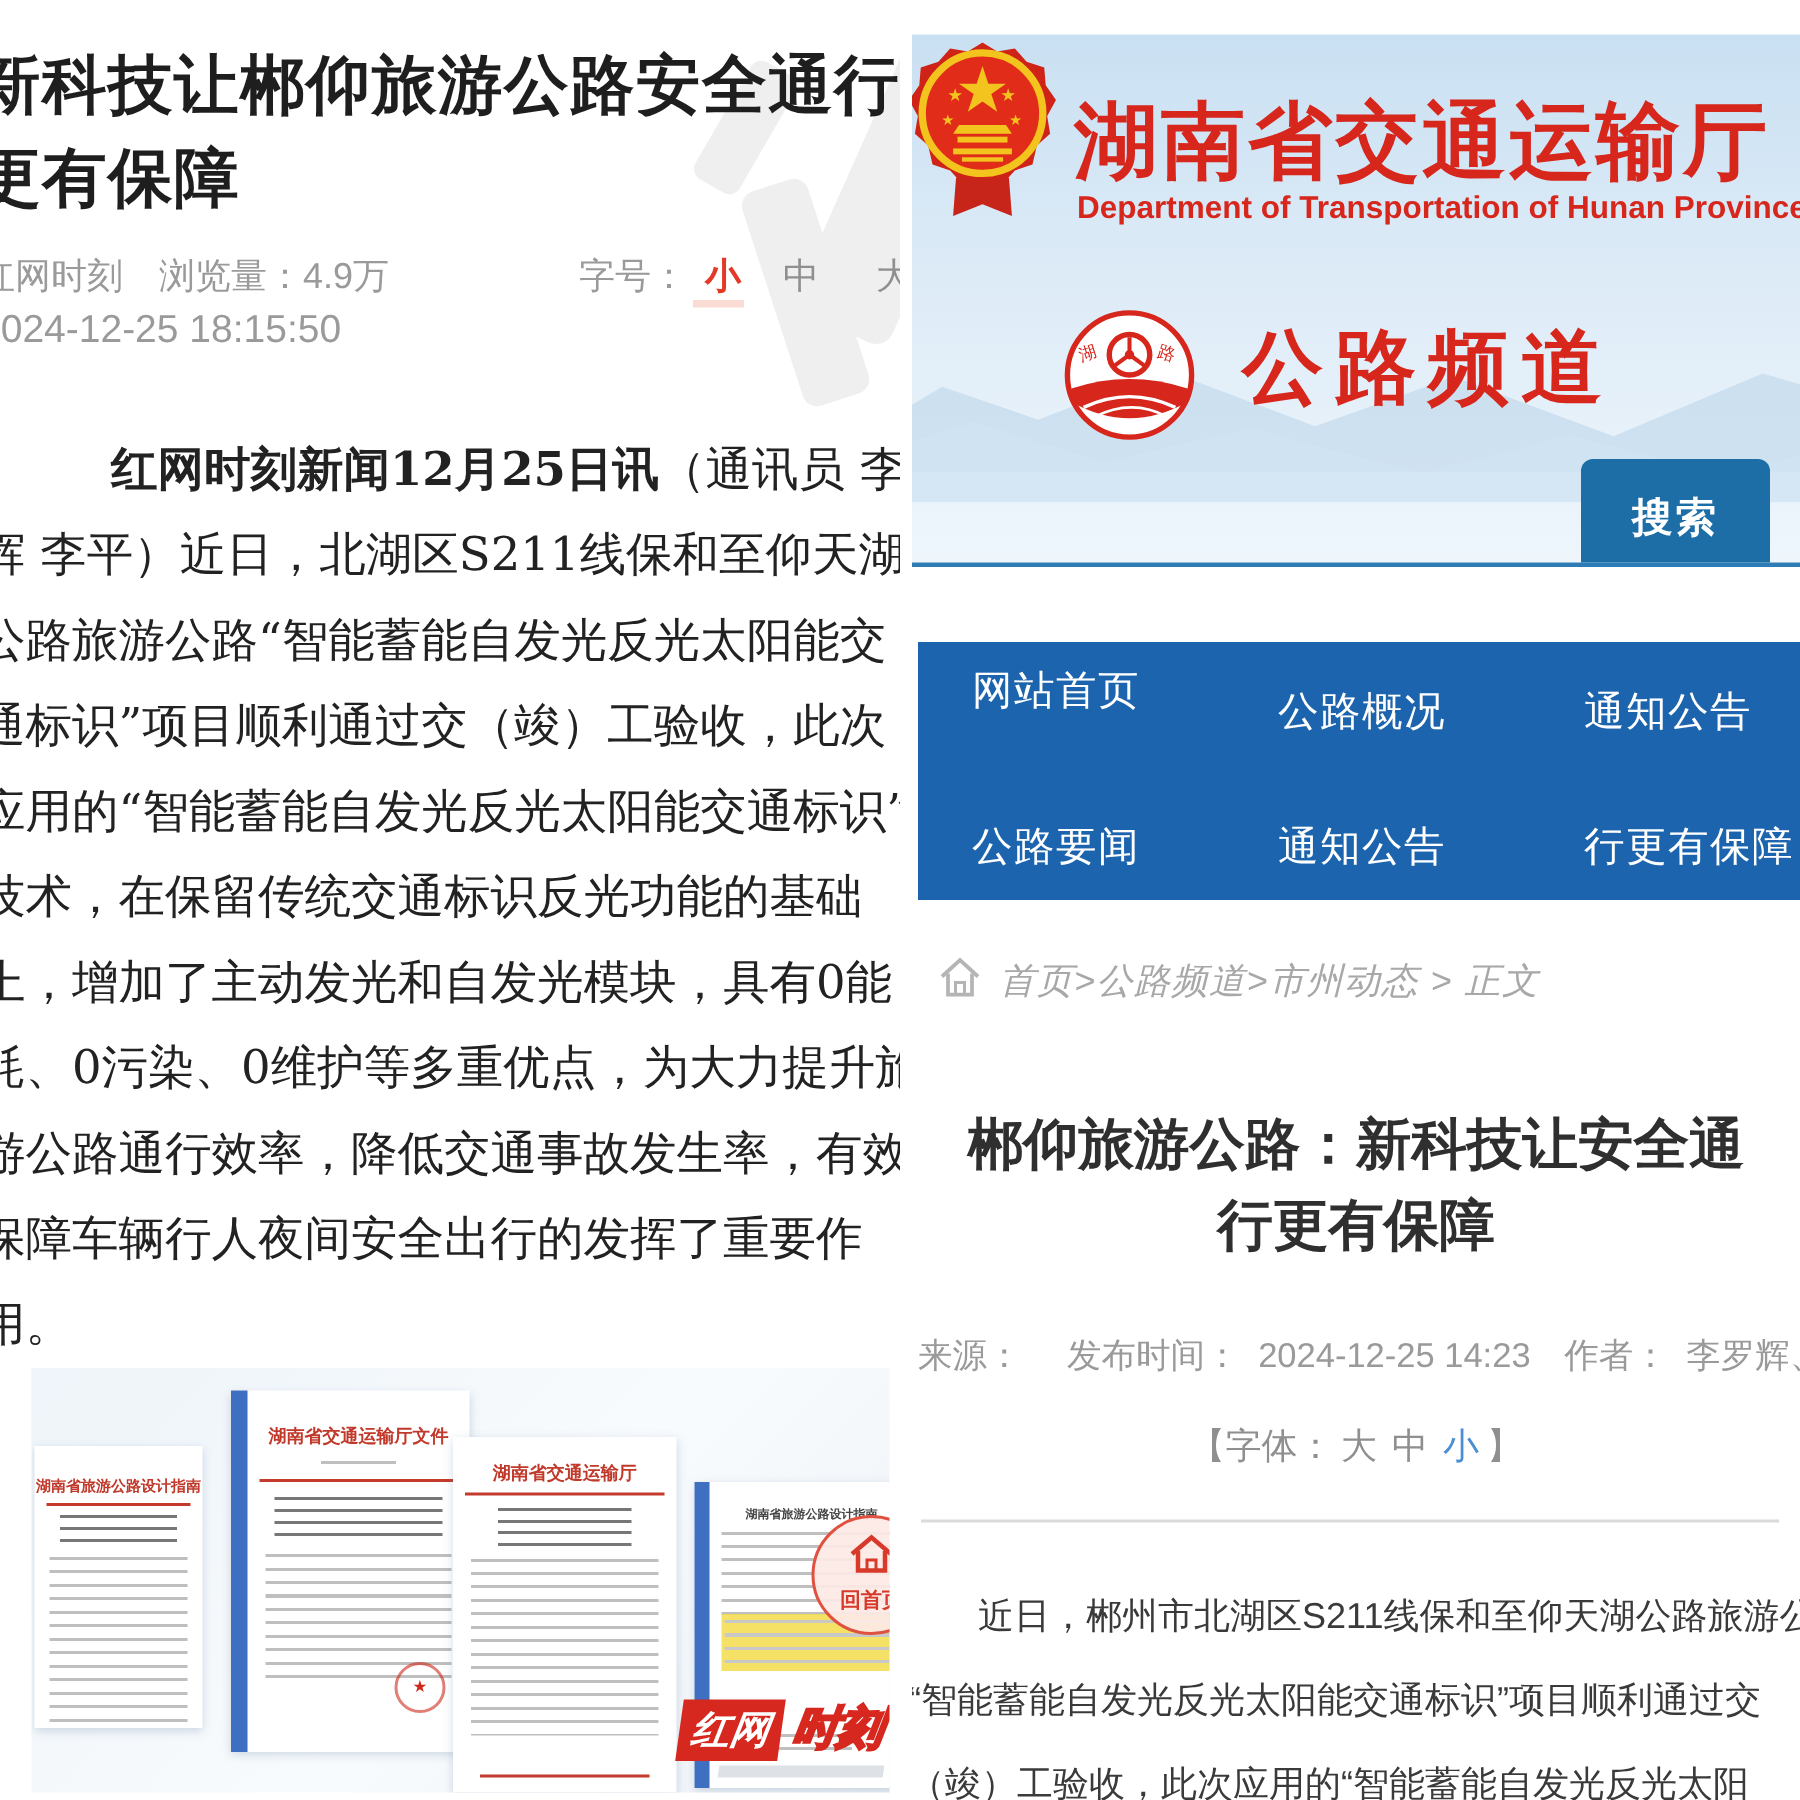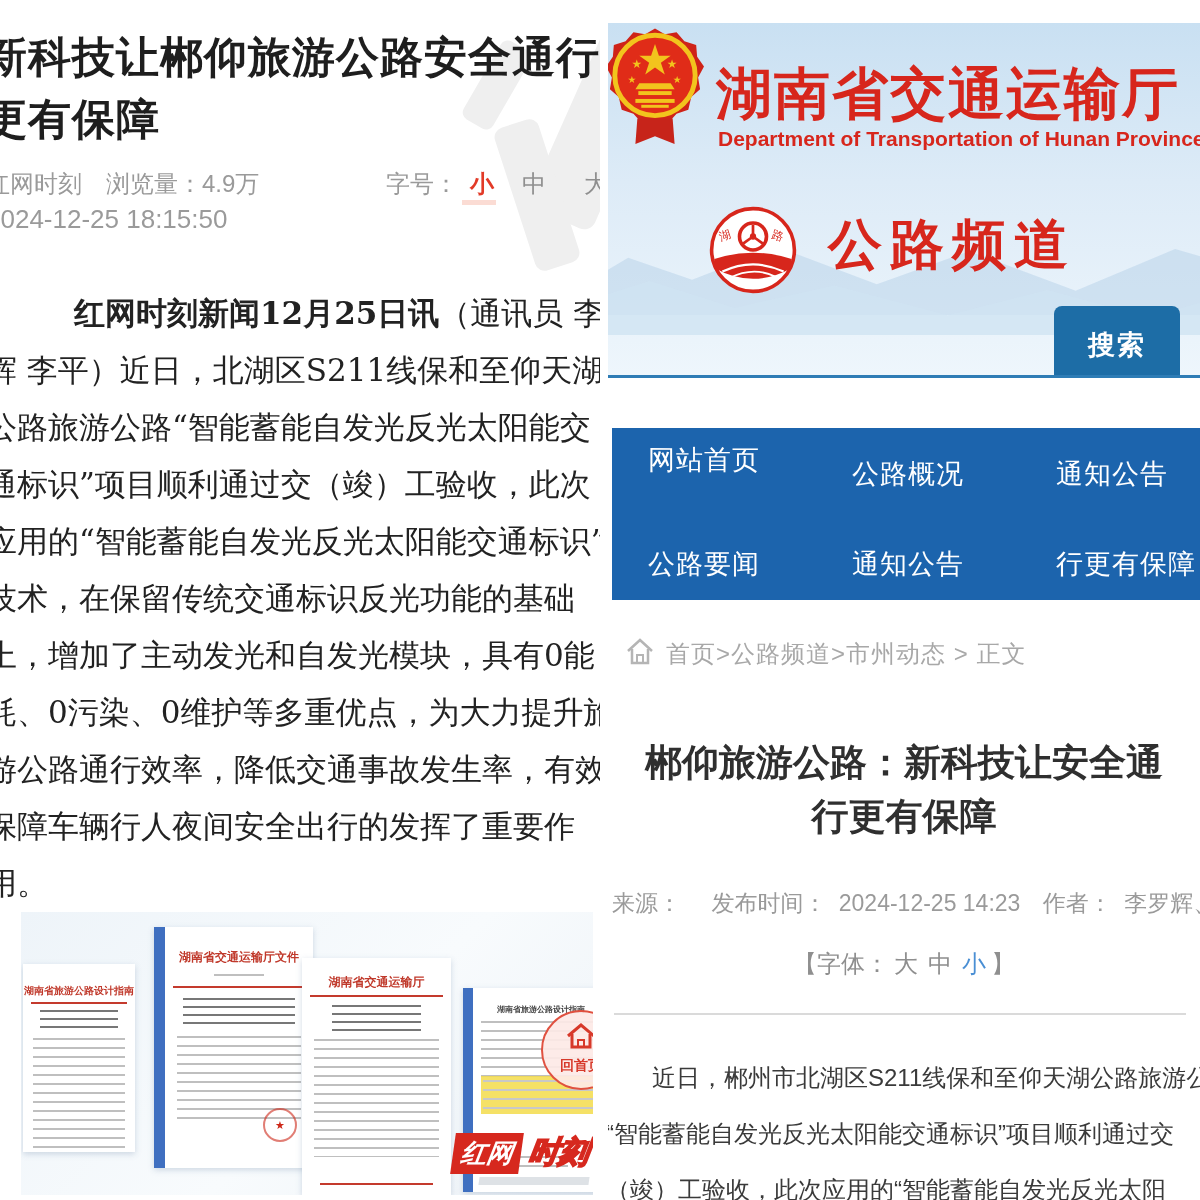--- a/index.html
+++ b/index.html
@@ -77,21 +77,21 @@
   .search-input{position:absolute;left:4px;top:284px;width:442px;height:65px;background:#fff;border:none;
                 border-radius:4px 0 0 4px;}
   .search-input .ph{position:absolute;left:58px;top:17px;font-size:25px;color:#8f8f8f;}
   .search-input svg{position:absolute;left:16px;top:16px;}
   .search-btn{position:absolute;left:446px;top:283px;width:126px;height:77px;background:#1d6da6;
               border:none;border-radius:8px;color:#fff;font-size:27px;font-weight:600;letter-spacing:2px;}
   .r-nav{position:absolute;left:4px;top:428px;width:640px;height:172px;background:#1c64ad;}
   .r-nav span{position:absolute;color:#fff;font-size:27px;letter-spacing:1px;cursor:pointer;}
   .breadcrumb{position:absolute;left:0;top:634px;width:100%;height:36px;}
   .breadcrumb svg{position:absolute;left:16px;top:2px;}
-  .breadcrumb .bc-text{position:absolute;left:58px;top:4px;font-size:24px;color:#a8a8a8;letter-spacing:1px;}
+  .breadcrumb .bc-text{position:absolute;left:58px;top:4px;font-size:24px;color:#a8a8a8;letter-spacing:1px;font-style:italic;}
   .r-title{position:absolute;left:0;top:736px;width:592px;text-align:center;font-size:37px;font-weight:700;
            color:#2f2f2f;line-height:54px;}
   .r-meta{position:absolute;left:4px;top:888px;width:588px;font-size:23px;color:#9a9a9a;white-space:nowrap;}
   .r-meta span{margin-right:6px;}
   .r-meta .lbl-time{margin-left:18px;}
   .r-meta .lbl-author{margin-left:10px;}
   .r-font{position:absolute;left:0;top:948px;width:592px;text-align:center;font-size:24px;color:#8f8f8f;}
   .r-font .opt{margin:0 5px;cursor:pointer;}
   .r-font .small{color:#4a8fd4;}
   .r-divider{position:absolute;left:6px;top:1013px;width:572px;height:2px;background:#dadada;}

